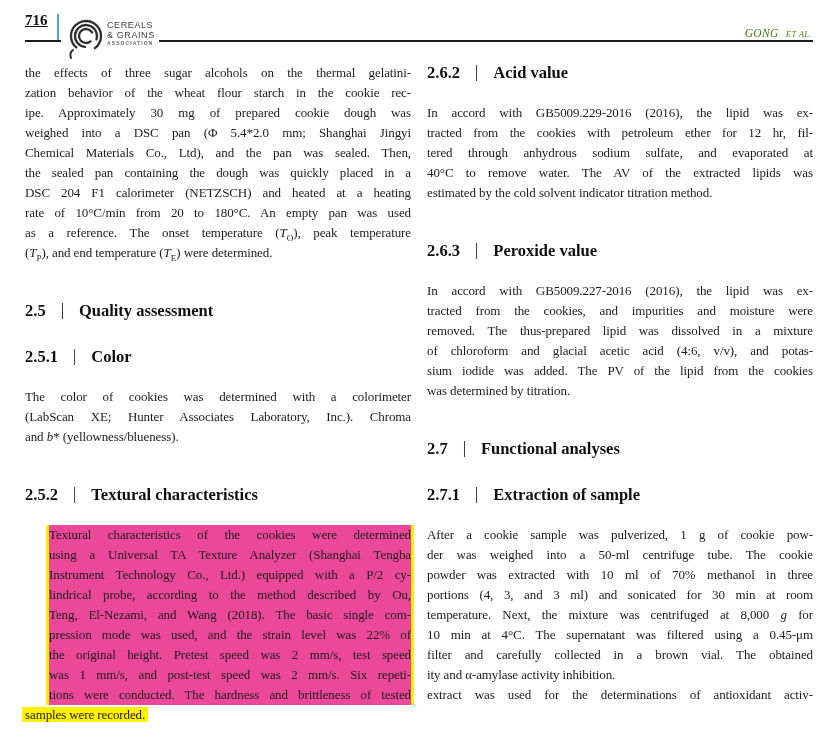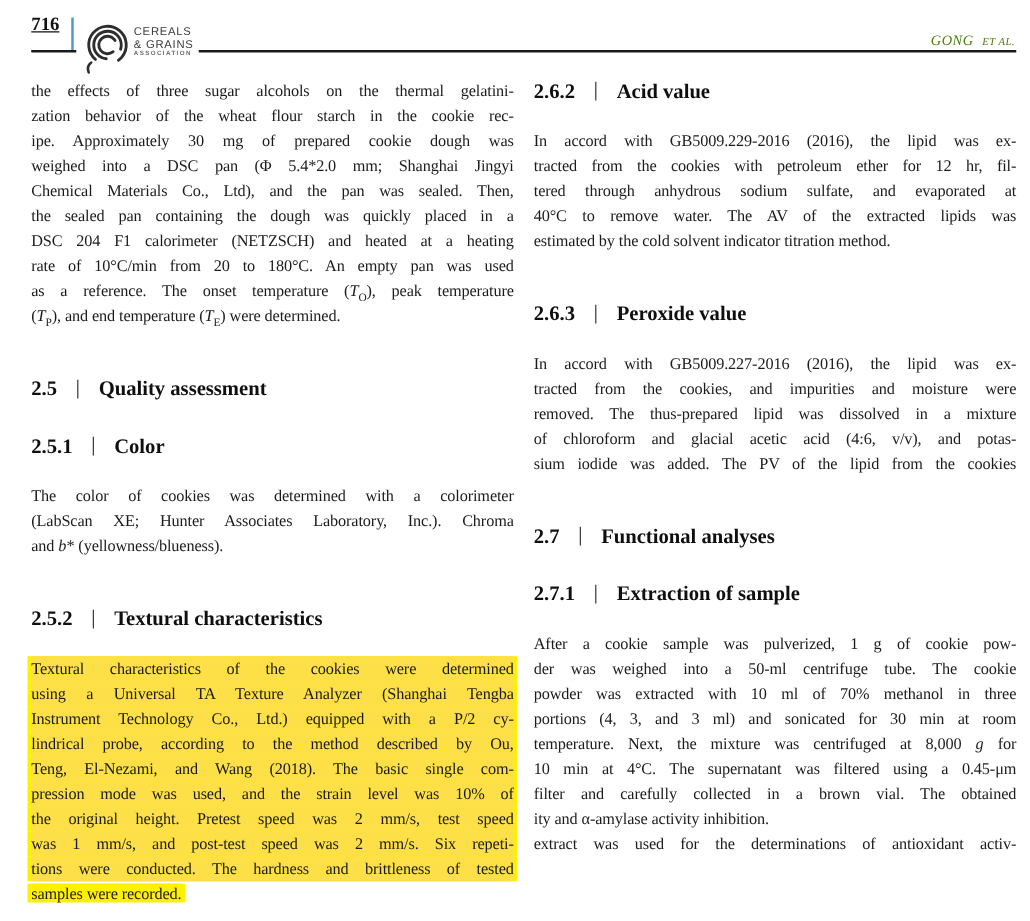--- a/index.html
+++ b/index.html
@@ -46,21 +46,21 @@
   .h-pipe { font-weight:400; margin:0 15px; position:relative; top:-1px; }
 
   .line {
     font-size:13px; line-height:20px; letter-spacing:-0.1px;
     text-align:justify; text-align-last:justify; white-space:nowrap;
   }
   .line.last { text-align:left; text-align-last:left; }
   .line sub { font-size:70%; line-height:0; }
   .line i { letter-spacing:0; }
 
-  .hl { background:#fde047; box-shadow:-3px 0 0 #fdf000, 3px 0 0 #fdf000; }
+  .hl { background:#ec4899; box-shadow:-3px 0 0 #fdf000, 3px 0 0 #fdf000;margin-left:24px; }
   .hl-inline { background:#fdf000; box-shadow:-3px 0 0 #fdf000, 3px 0 0 #fdf000; }
 </style>
 </head>
 <body>
 
 <div class="page">
   <header>
     <div class="rule"></div>
     <span class="pgnum">716</span>
     <span class="vbar"></span>
@@ -108,21 +108,21 @@
           <div class="line">(LabScan XE; Hunter Associates Laboratory, Inc.). Chroma</div>
           <div class="line last">and <i>b</i>* (yellowness/blueness).</div>
         </div>
         <div class="b-heading"><span class="h-num">2.5.2</span><span class="h-pipe">|</span><span class="h-title">Textural characteristics</span></div>
         <div class="b-para hl-para">
           <div class="line hl">Textural characteristics of the cookies were determined</div>
           <div class="line hl">using a Universal TA Texture Analyzer (Shanghai Tengba</div>
           <div class="line hl">Instrument Technology Co., Ltd.) equipped with a P/2 cy-</div>
           <div class="line hl">lindrical probe, according to the method described by Ou,</div>
           <div class="line hl">Teng, El-Nezami, and Wang (2018). The basic single com-</div>
-          <div class="line hl">pression mode was used, and the strain level was 10% of</div>
+          <div class="line hl">pression mode was used, and the strain level was 22% of</div>
           <div class="line hl">the original height. Pretest speed was 2 mm/s, test speed</div>
           <div class="line hl">was 1 mm/s, and post-test speed was 2 mm/s. Six repeti-</div>
           <div class="line hl">tions were conducted. The hardness and brittleness of tested</div>
           <div class="line last"><span class="hl-inline">samples were recorded.</span></div>
         </div>
       </section>
     <section class="col col-right" id="col-right">
         <div class="b-heading"><span class="h-num">2.6.2</span><span class="h-pipe">|</span><span class="h-title">Acid value</span></div>
         <div class="b-para">
           <div class="line">In accord with GB5009.229-2016 (2016), the lipid was ex-</div>
@@ -131,20 +131,21 @@
           <div class="line">40°C to remove water. The AV of the extracted lipids was</div>
           <div class="line last">estimated by the cold solvent indicator titration method.</div>
         </div>
         <div class="b-heading"><span class="h-num">2.6.3</span><span class="h-pipe">|</span><span class="h-title">Peroxide value</span></div>
         <div class="b-para">
           <div class="line">In accord with GB5009.227-2016 (2016), the lipid was ex-</div>
           <div class="line">tracted from the cookies, and impurities and moisture were</div>
           <div class="line">removed. The thus-prepared lipid was dissolved in a mixture</div>
           <div class="line">of chloroform and glacial acetic acid (4:6, v/v), and potas-</div>
           <div class="line">sium iodide was added. The PV of the lipid from the cookies</div>
+          <div class="line last">was determined by titration.</div>
         </div>
         <div class="b-heading"><span class="h-num">2.7</span><span class="h-pipe">|</span><span class="h-title">Functional analyses</span></div>
         <div class="b-heading"><span class="h-num">2.7.1</span><span class="h-pipe">|</span><span class="h-title">Extraction of sample</span></div>
         <div class="b-para">
           <div class="line">After a cookie sample was pulverized, 1 g of cookie pow-</div>
           <div class="line">der was weighed into a 50-ml centrifuge tube. The cookie</div>
           <div class="line">powder was extracted with 10 ml of 70% methanol in three</div>
           <div class="line">portions (4, 3, and 3 ml) and sonicated for 30 min at room</div>
           <div class="line">temperature. Next, the mixture was centrifuged at 8,000 <i>g</i> for</div>
           <div class="line">10 min at 4°C. The supernatant was filtered using a 0.45-μm</div>

